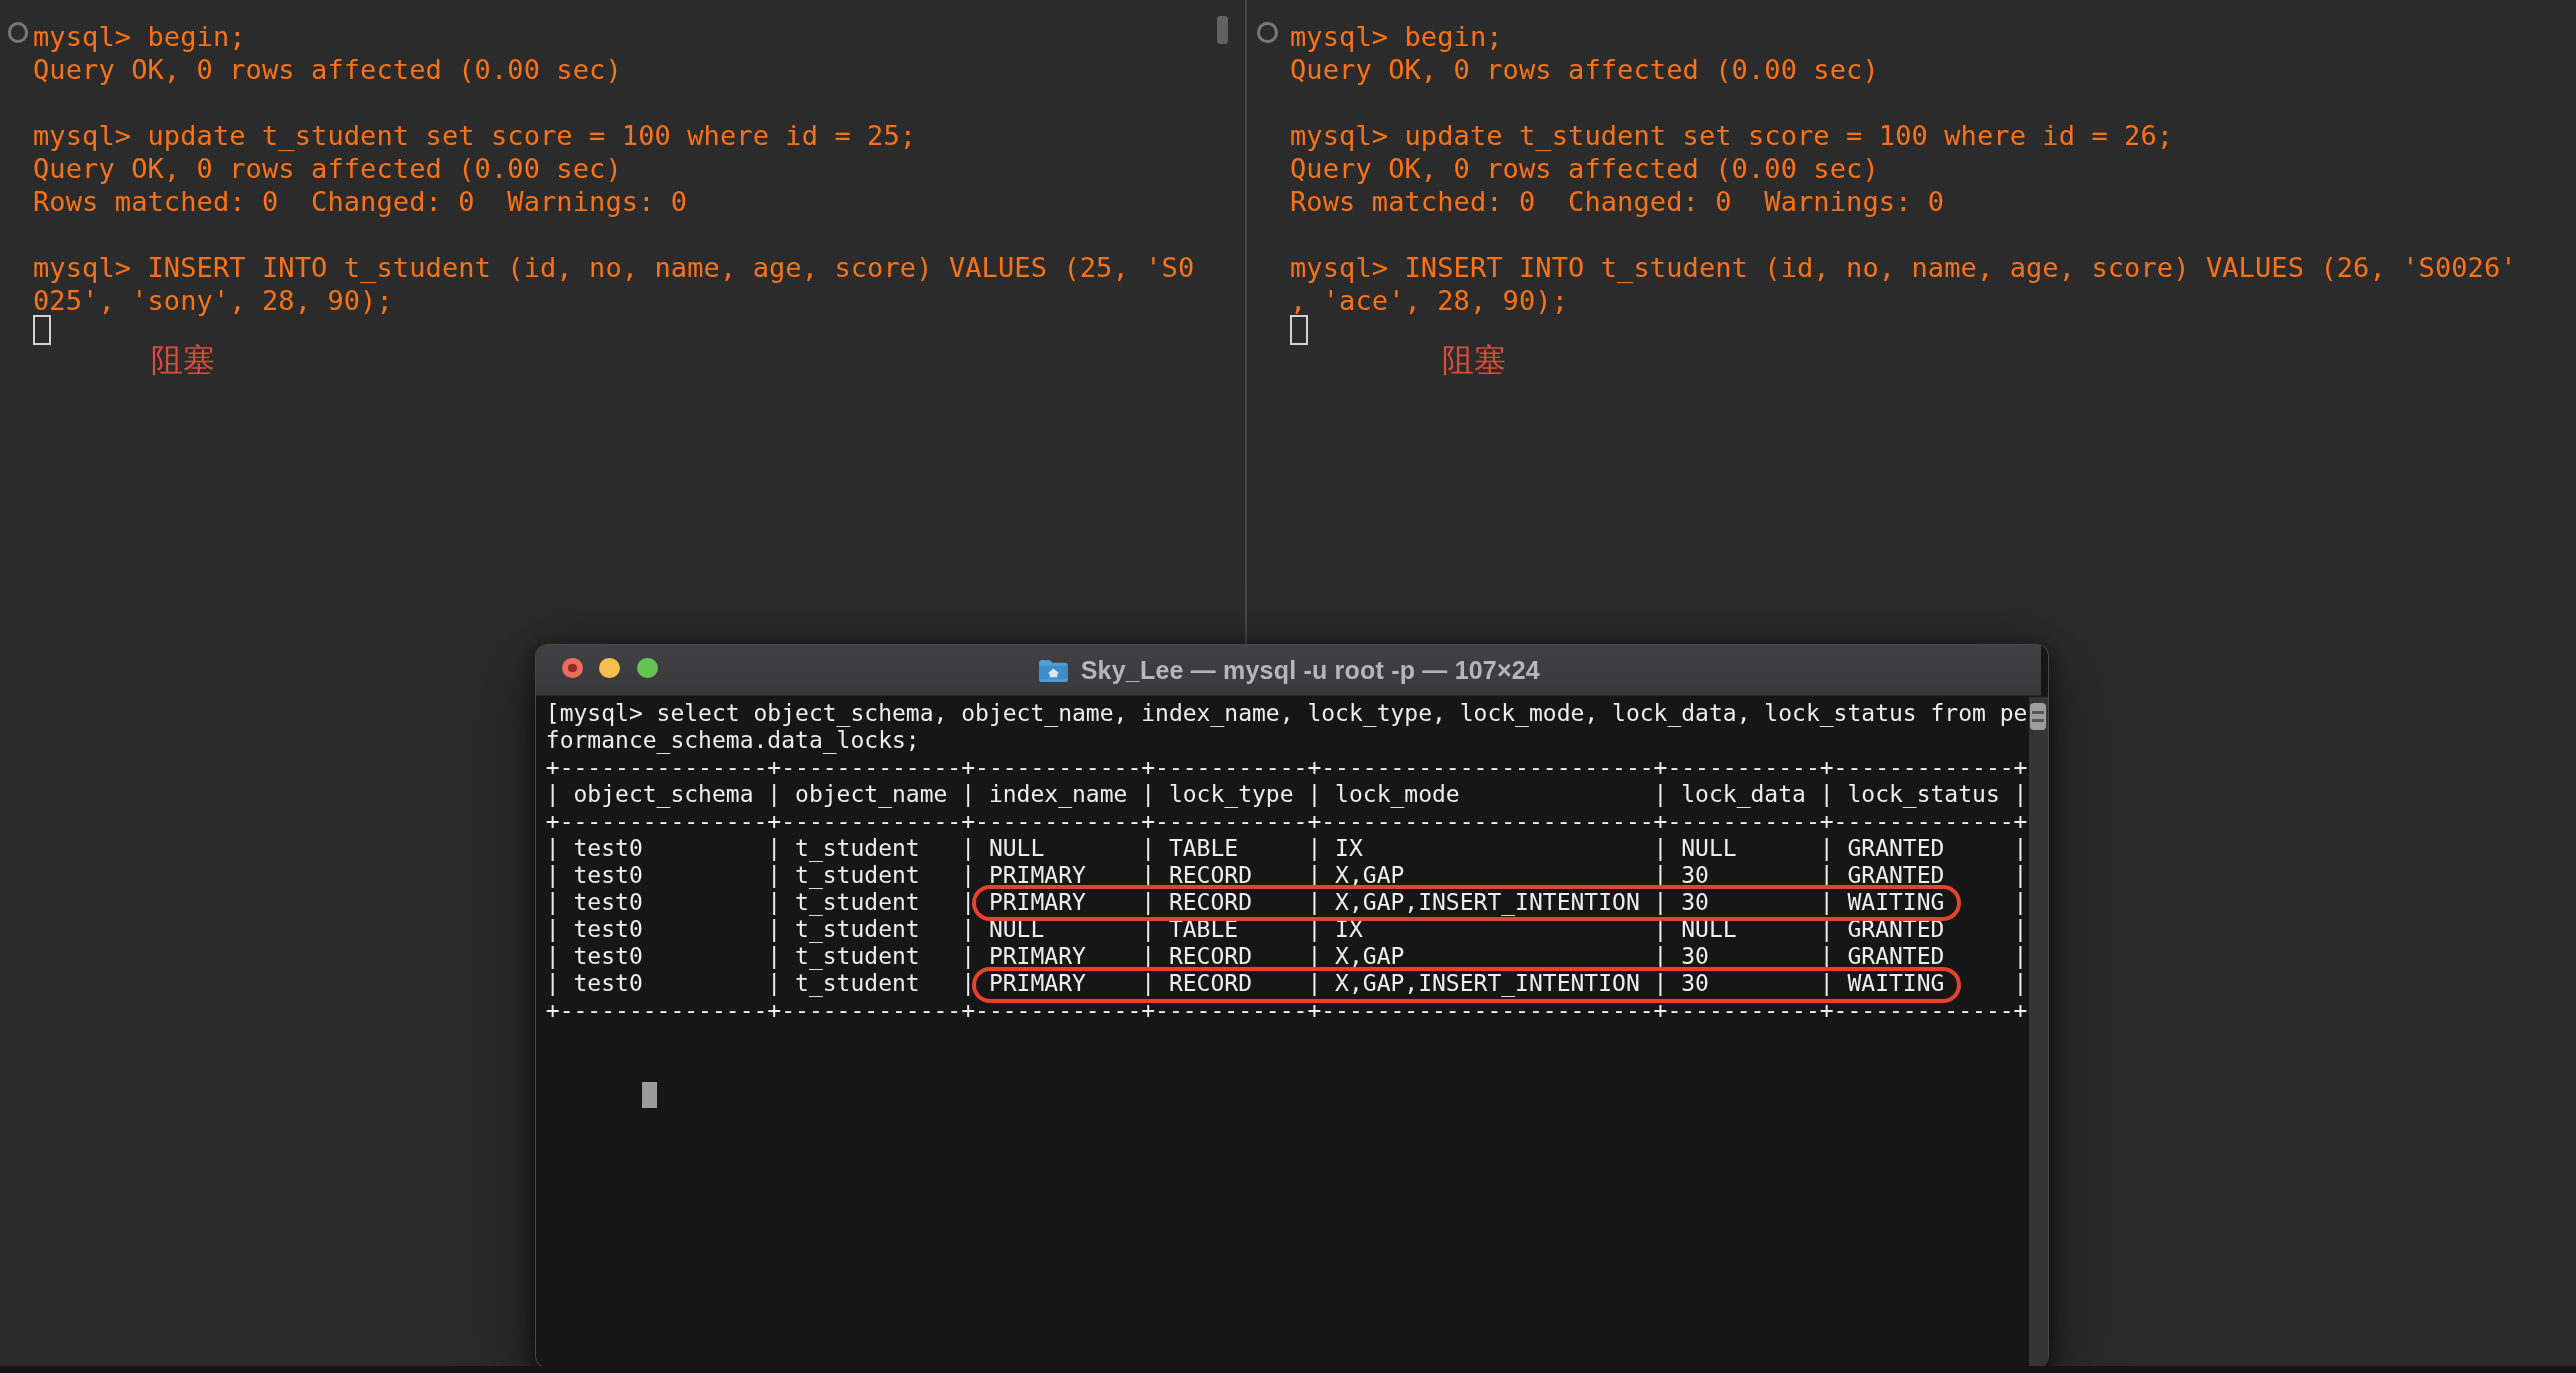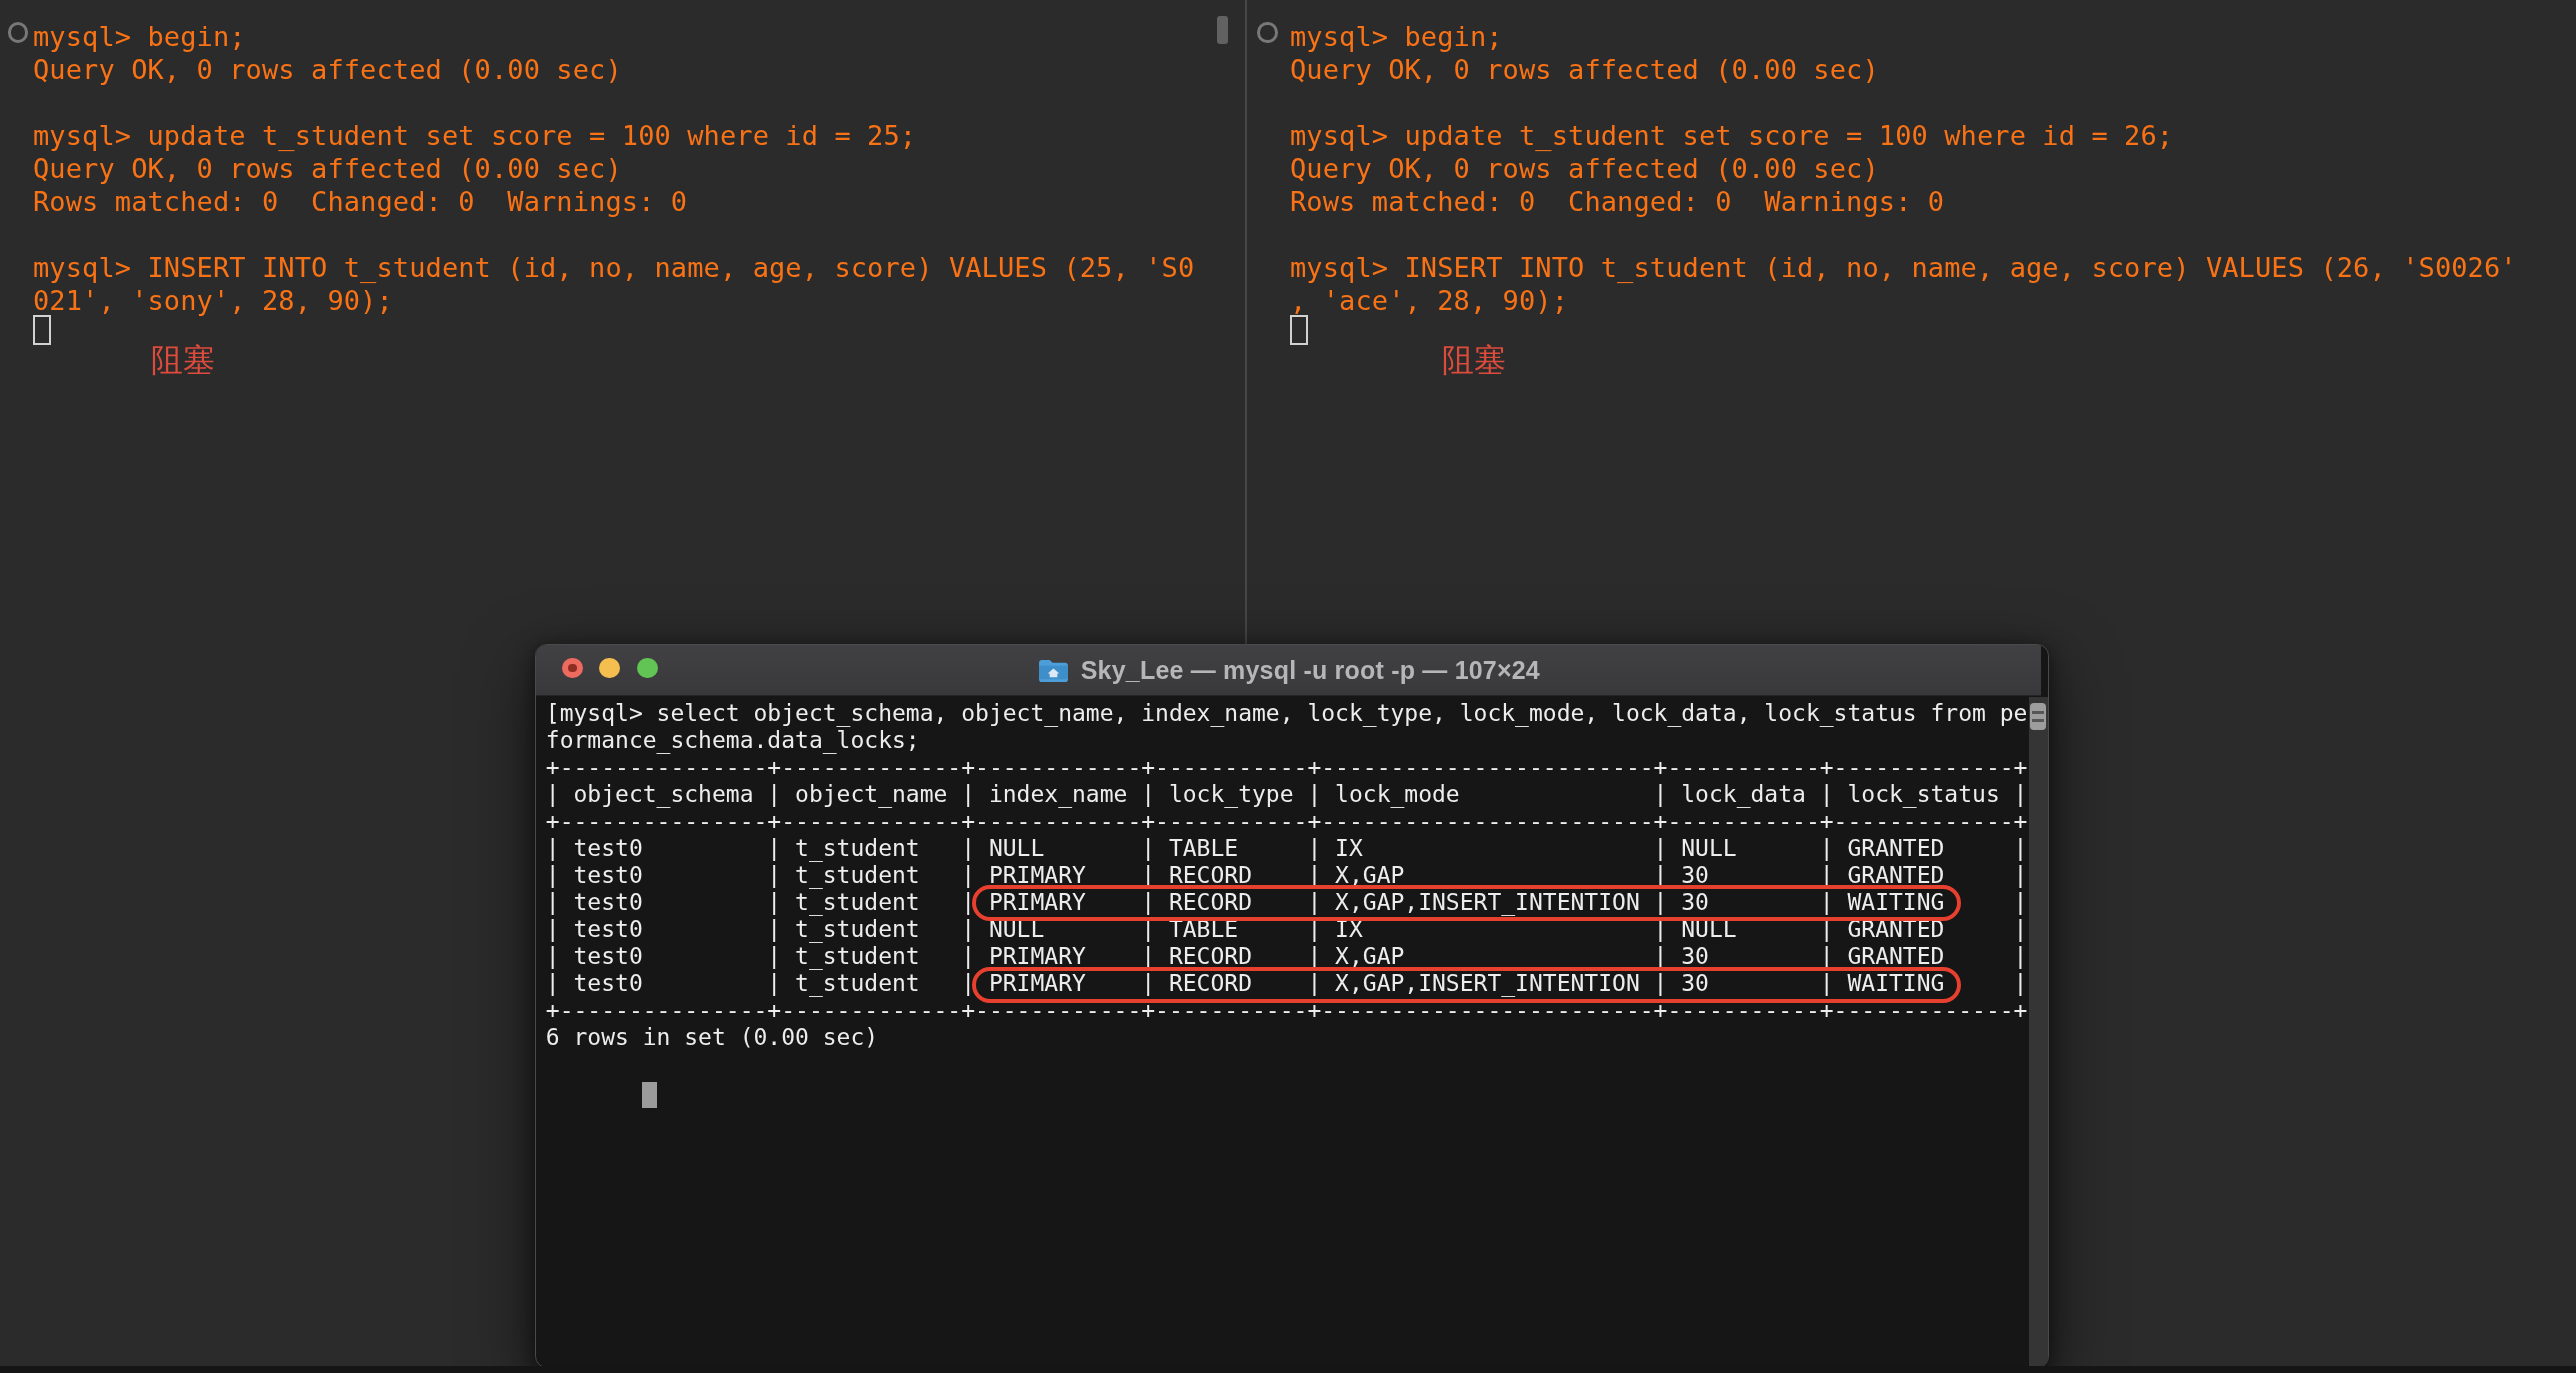--- a/index.html
+++ b/index.html
@@ -140,21 +140,21 @@
 
 <div class="pane-lines left">
   <div class="ide-line">mysql&gt; begin;</div>
   <div class="ide-line">Query OK, 0 rows affected (0.00 sec)</div>
   <div class="ide-line"></div>
   <div class="ide-line">mysql&gt; update t_student set score = 100 where id = 25;</div>
   <div class="ide-line">Query OK, 0 rows affected (0.00 sec)</div>
   <div class="ide-line">Rows matched: 0  Changed: 0  Warnings: 0</div>
   <div class="ide-line"></div>
   <div class="ide-line">mysql&gt; INSERT INTO t_student (id, no, name, age, score) VALUES (25, 'S0</div>
-  <div class="ide-line">021', 'sony', 28, 90);</div>
+  <div class="ide-line">025', 'sony', 28, 90);</div>
 </div>
 <div class="hollow-cursor left"></div>
 <div class="blocked-note left">阻塞</div>
 
 <div class="pane-lines right">
   <div class="ide-line">mysql&gt; begin;</div>
   <div class="ide-line">Query OK, 0 rows affected (0.00 sec)</div>
   <div class="ide-line"></div>
   <div class="ide-line">mysql&gt; update t_student set score = 100 where id = 26;</div>
   <div class="ide-line">Query OK, 0 rows affected (0.00 sec)</div>
@@ -187,21 +187,20 @@
       <div class="term-line">+---------------+-------------+------------+-----------+------------------------+-----------+-------------+</div>
       <div class="term-line">| object_schema | object_name | index_name | lock_type | lock_mode              | lock_data | lock_status |</div>
       <div class="term-line">+---------------+-------------+------------+-----------+------------------------+-----------+-------------+</div>
       <div class="term-line">| test0         | t_student   | NULL       | TABLE     | IX                     | NULL      | GRANTED     |</div>
       <div class="term-line">| test0         | t_student   | PRIMARY    | RECORD    | X,GAP                  | 30        | GRANTED     |</div>
       <div class="term-line">| test0         | t_student   | PRIMARY    | RECORD    | X,GAP,INSERT_INTENTION | 30        | WAITING     |</div>
       <div class="term-line">| test0         | t_student   | NULL       | TABLE     | IX                     | NULL      | GRANTED     |</div>
       <div class="term-line">| test0         | t_student   | PRIMARY    | RECORD    | X,GAP                  | 30        | GRANTED     |</div>
       <div class="term-line">| test0         | t_student   | PRIMARY    | RECORD    | X,GAP,INSERT_INTENTION | 30        | WAITING     |</div>
       <div class="term-line">+---------------+-------------+------------+-----------+------------------------+-----------+-------------+</div>
-      <div class="term-line">6 rows in set (0.00 sec)</div>
       <div class="term-line"></div>
     </div>
     <div class="block-cursor"></div>
     <div class="highlight-oval oval-1"></div>
     <div class="highlight-oval oval-2"></div>
     <div class="term-scroll-track">
       <div class="term-scroll-thumb"></div>
     </div>
   </div>
 </div>

